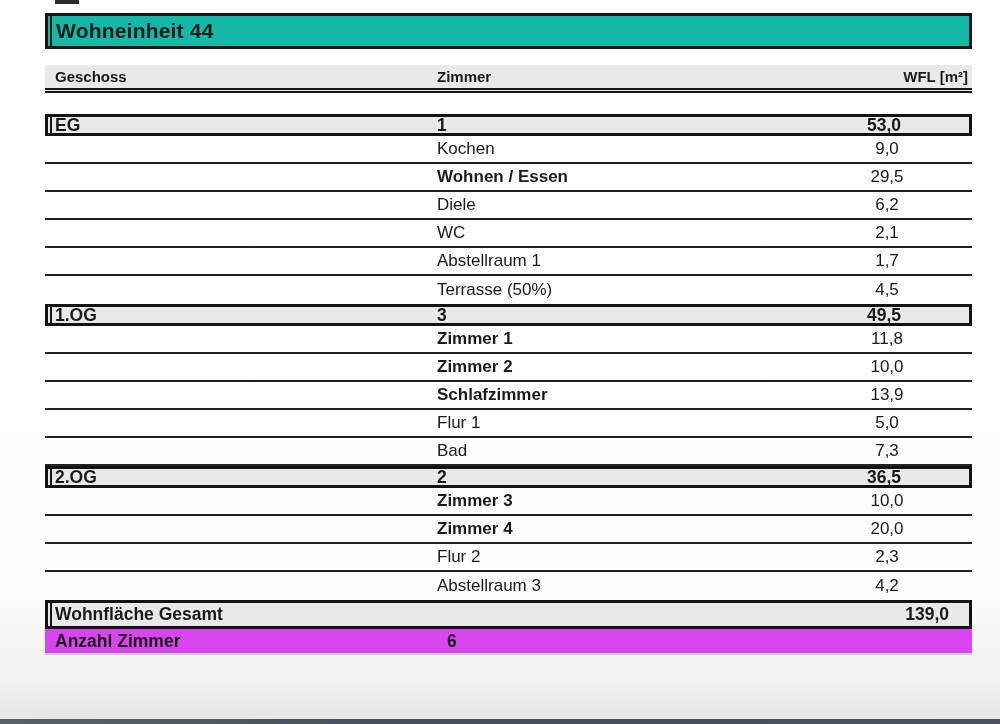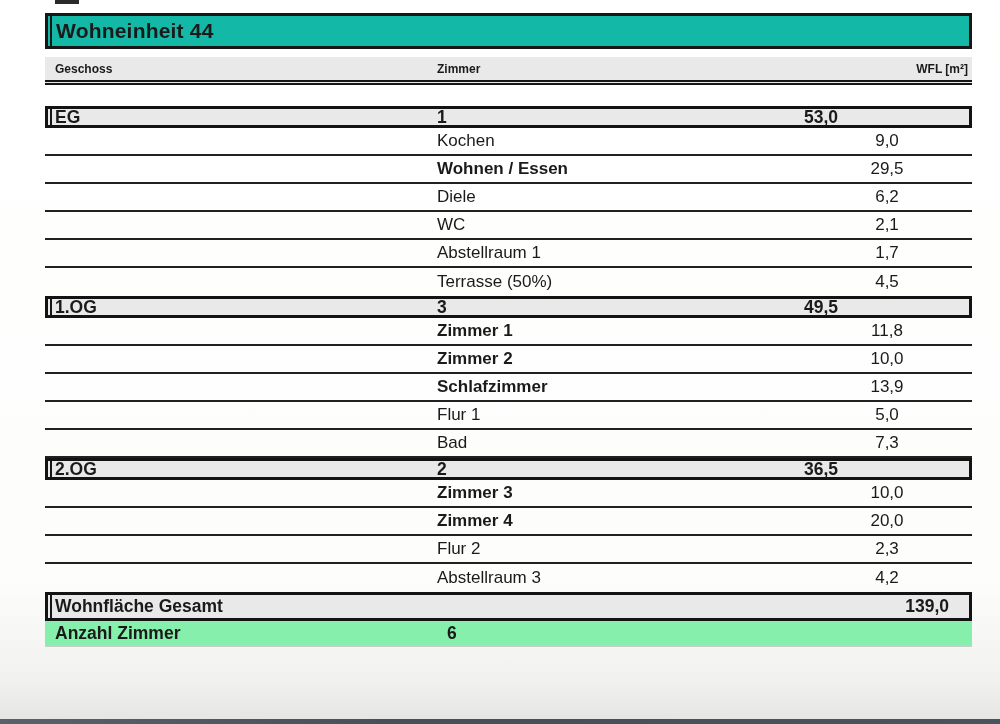--- a/index.html
+++ b/index.html
@@ -51,27 +51,27 @@
     font-size: 21px;
     font-weight: bold;
     padding-left: 8px;
     letter-spacing: 0.2px;
   }
 
   
   .header-row {
     box-sizing: border-box;
     height: 28px;
-    margin-top: 8px;
+    margin-top: 16px;
     background: #e8e9e8;
     border-bottom: 5px double #161616;
     display: flex;
     align-items: center;
     font-weight: bold;
-    font-size: 12px;
+    font-size: 15px;
   }
   .header-row .c1 { width: 382px; padding-left: 10px; }
   .header-row .c2 { flex: 1; }
   .header-row .c3 { width: 180px; text-align: right; padding-right: 4px; }
 
   .gap { height: 21px; }
 
   
   .floor-box {
     box-sizing: border-box;
@@ -79,21 +79,21 @@
     border: 3px solid #131313;
     background: #e8e9e8;
     position: relative;
     display: flex;
     align-items: center;
     font-weight: bold;
     font-size: 17.5px;
   }
   .floor-box .c1 { width: 382px; padding-left: 7px; }
   .floor-box .c2 { flex: 1; }
-  .floor-box .c3 { width: 160px; text-align: left; padding-right: 5px; }
+  .floor-box .c3 { width: 160px; text-align: center; padding-right: 5px; }
 
   
   .room-row {
     box-sizing: border-box;
     height: 28px;
     display: flex;
     align-items: center;
     font-size: 17px;
     border-bottom: 2px solid #212121;
   }
@@ -114,21 +114,21 @@
     align-items: center;
     font-weight: bold;
     font-size: 17.5px;
   }
   .total-box .c1 { flex: 1; padding-left: 7px; }
   .total-box .c3 { width: 160px; text-align: right; padding-right: 20px; }
 
   .rooms-count-row {
     box-sizing: border-box;
     height: 26px;
-    background: #86efac;
+    background: #d946ef;
     border-bottom: 2px solid #c9cccb;
     display: flex;
     align-items: center;
     font-weight: bold;
     font-size: 17.5px;
   }
   .rooms-count-row .c1 { width: 392px; padding-left: 10px; }
   .rooms-count-row .c2 { flex: 1; }
 </style>
 </head>

